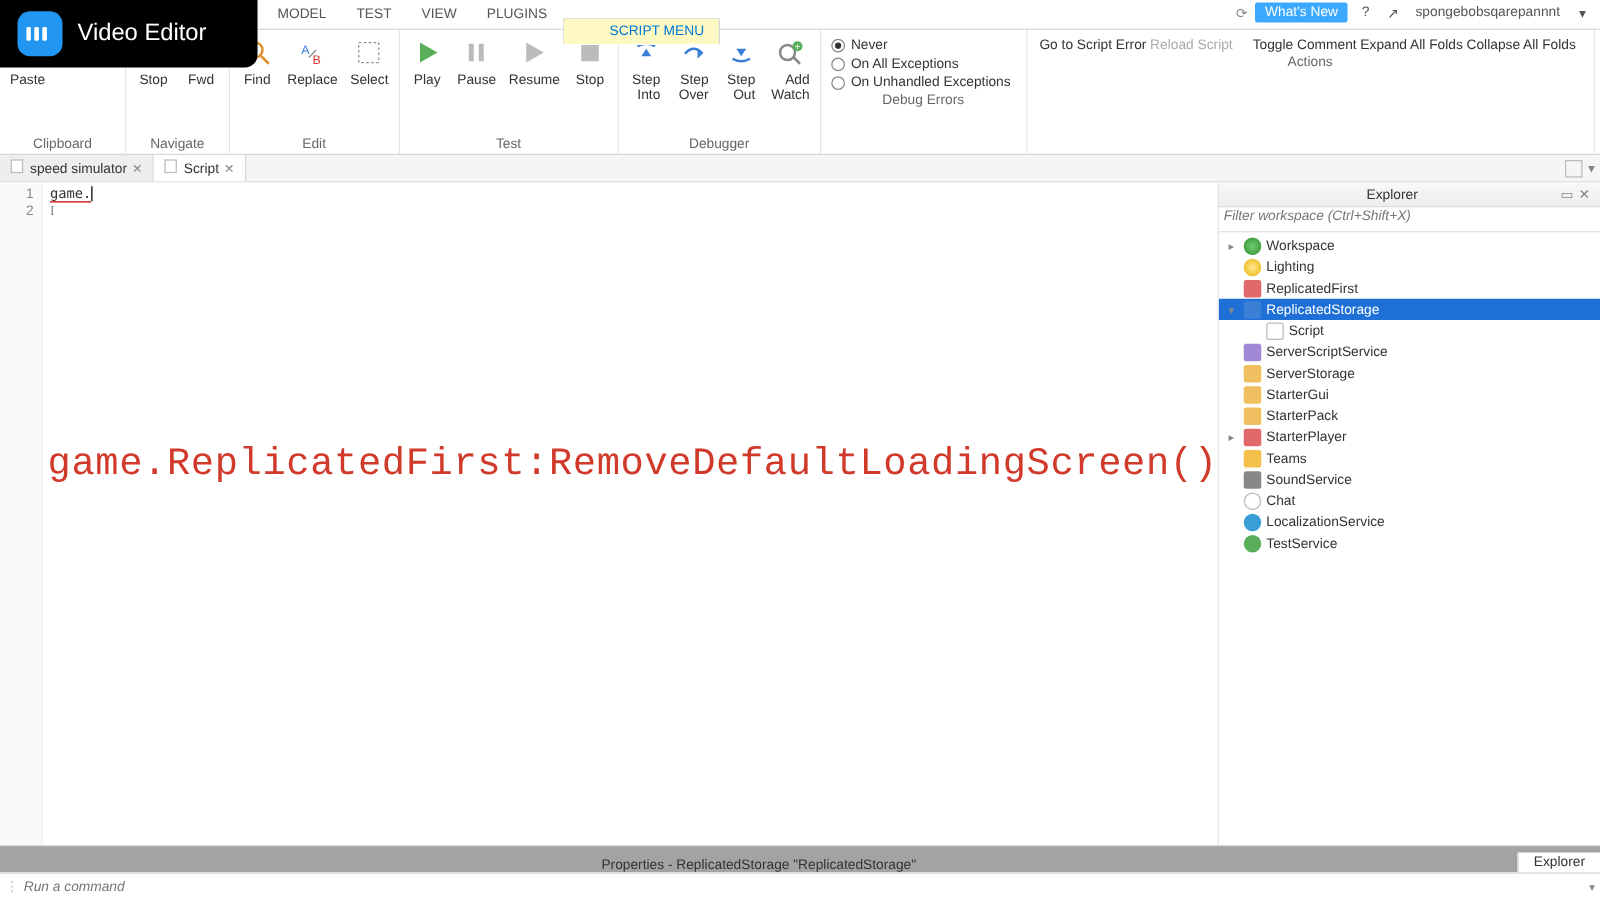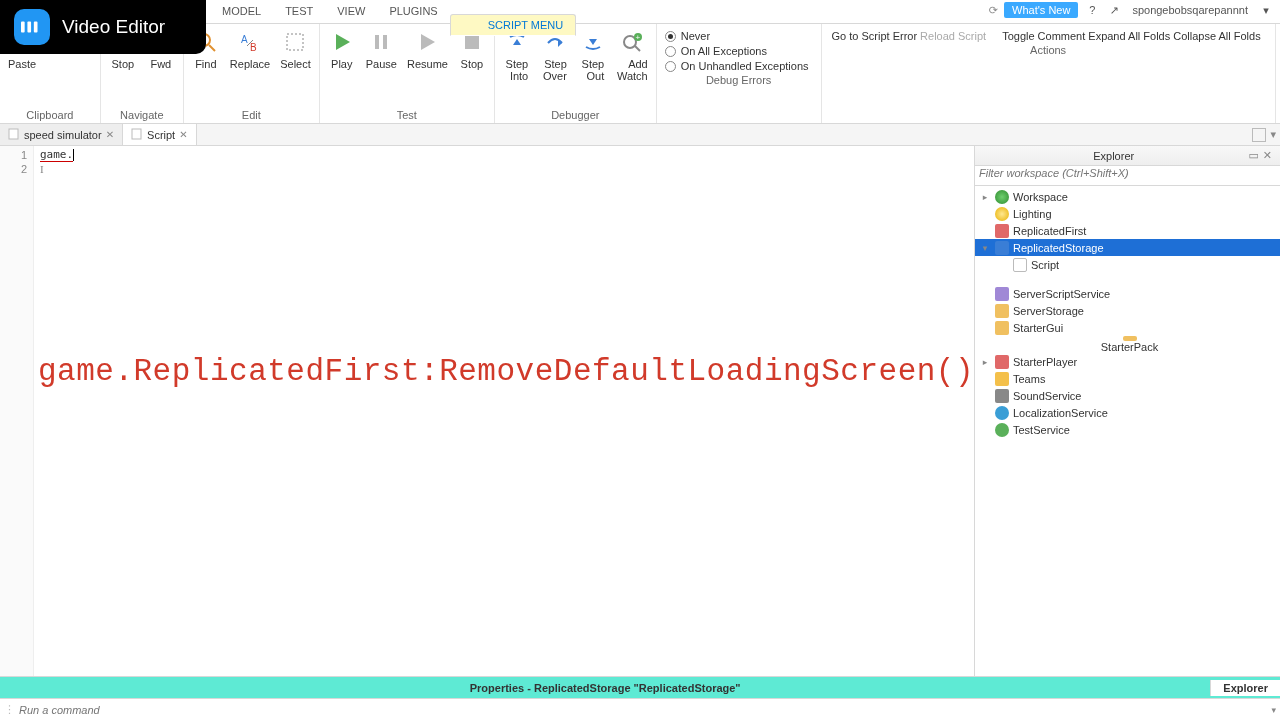--- a/index.html
+++ b/index.html
@@ -81,21 +81,21 @@
   .ic-server { background: #a088d6; }
   .ic-folder { background: #f0c060; }
   .ic-player { background: #e06868; }
   .ic-teams { background: #f4c04a; }
   .ic-sound { background: #888; }
   .ic-chat { background: #fff; border:1px solid #bbb; border-radius:50%; }
   .ic-local { background: #3a9ed6; border-radius:50%; }
   .ic-test { background: #5ab05a; border-radius:50%; }
   
   
-  .prop-strip { height: 22px; border-top: 1px solid #d8d8d8; display: flex; align-items: center; background: #5eead4; font-weight: bold; }
+  .prop-strip { height: 22px; border-top: 1px solid #d8d8d8; display: flex; align-items: flex-end; background: #a3a3a3; }
   .prop-left { flex: 1; padding: 0 8px; font-size: 11px; color: #333; text-align: center; }
   .prop-tab { padding: 2px 12px; border-left: 1px solid #d8d8d8; background: #fff; font-size: 11px; }
   
   
   .cmd-bar { height: 22px; border-top: 1px solid #d8d8d8; display: flex; align-items: center; padding: 0 4px; background: #fff; position: relative; }
   .cmd-grip { color: #bbb; padding-right: 4px; }
   .cmd-input { flex: 1; border: none; outline: none; font-size: 11px; color: #888; font-style: italic; }
   .cmd-drop { position: absolute; right: 4px; color: #888; font-size: 9px; }
 </style>
 </head>
@@ -397,54 +397,59 @@
         <div class="tree-row selected" style="padding-left: 4px;">
           <span class="tree-expand">▾</span>
           <span class="tree-icon ic-storage"></span>
           <span class="tree-label">ReplicatedStorage</span>
         </div>
         <div class="tree-row" style="padding-left: 22px;">
           <span class="tree-expand"></span>
           <span class="tree-icon ic-script"></span>
           <span class="tree-label">Script</span>
         </div>
-        <div class="tree-row" style="padding-left: 4px; margin-top: 12px;">
+        <div class="tree-row" style="padding-left: 4px;">
           <span class="tree-expand"></span>
           <span class="tree-icon ic-server"></span>
           <span class="tree-label">ServerScriptService</span>
         </div>
         <div class="tree-row" style="padding-left: 4px;">
           <span class="tree-expand"></span>
           <span class="tree-icon ic-folder"></span>
           <span class="tree-label">ServerStorage</span>
         </div>
         <div class="tree-row" style="padding-left: 4px;">
           <span class="tree-expand"></span>
           <span class="tree-icon ic-folder"></span>
           <span class="tree-label">StarterGui</span>
         </div>
-        <div class="tree-row" style="padding-left: 4px; flex-direction: column;">
+        <div class="tree-row" style="padding-left: 4px;">
           <span class="tree-expand"></span>
           <span class="tree-icon ic-folder"></span>
           <span class="tree-label">StarterPack</span>
         </div>
         <div class="tree-row" style="padding-left: 4px;">
           <span class="tree-expand">▸</span>
           <span class="tree-icon ic-player"></span>
           <span class="tree-label">StarterPlayer</span>
         </div>
         <div class="tree-row" style="padding-left: 4px;">
           <span class="tree-expand"></span>
           <span class="tree-icon ic-teams"></span>
           <span class="tree-label">Teams</span>
         </div>
         <div class="tree-row" style="padding-left: 4px;">
           <span class="tree-expand"></span>
           <span class="tree-icon ic-sound"></span>
           <span class="tree-label">SoundService</span>
+        </div>
+        <div class="tree-row" style="padding-left: 4px;">
+          <span class="tree-expand"></span>
+          <span class="tree-icon ic-chat"></span>
+          <span class="tree-label">Chat</span>
         </div>
         <div class="tree-row" style="padding-left: 4px;">
           <span class="tree-expand"></span>
           <span class="tree-icon ic-local"></span>
           <span class="tree-label">LocalizationService</span>
         </div>
         <div class="tree-row" style="padding-left: 4px;">
           <span class="tree-expand"></span>
           <span class="tree-icon ic-test"></span>
           <span class="tree-label">TestService</span>

